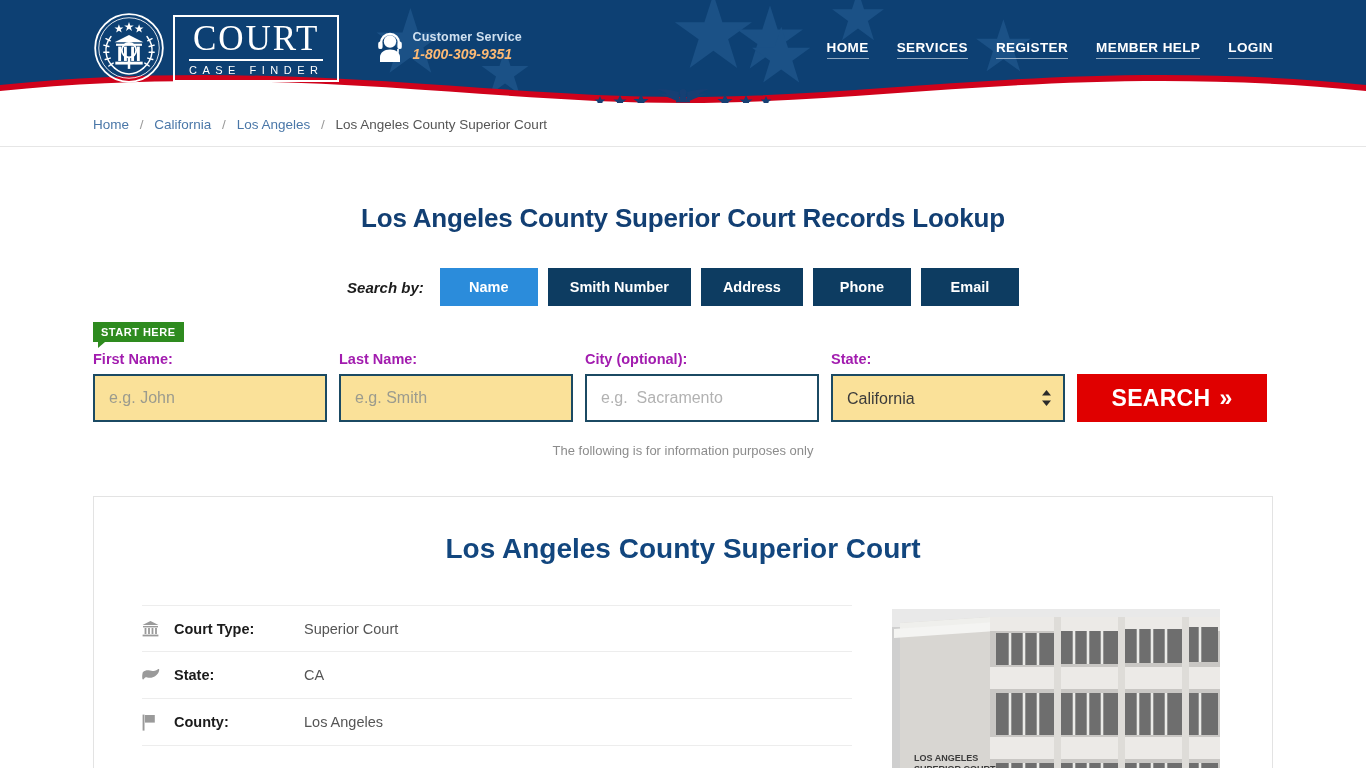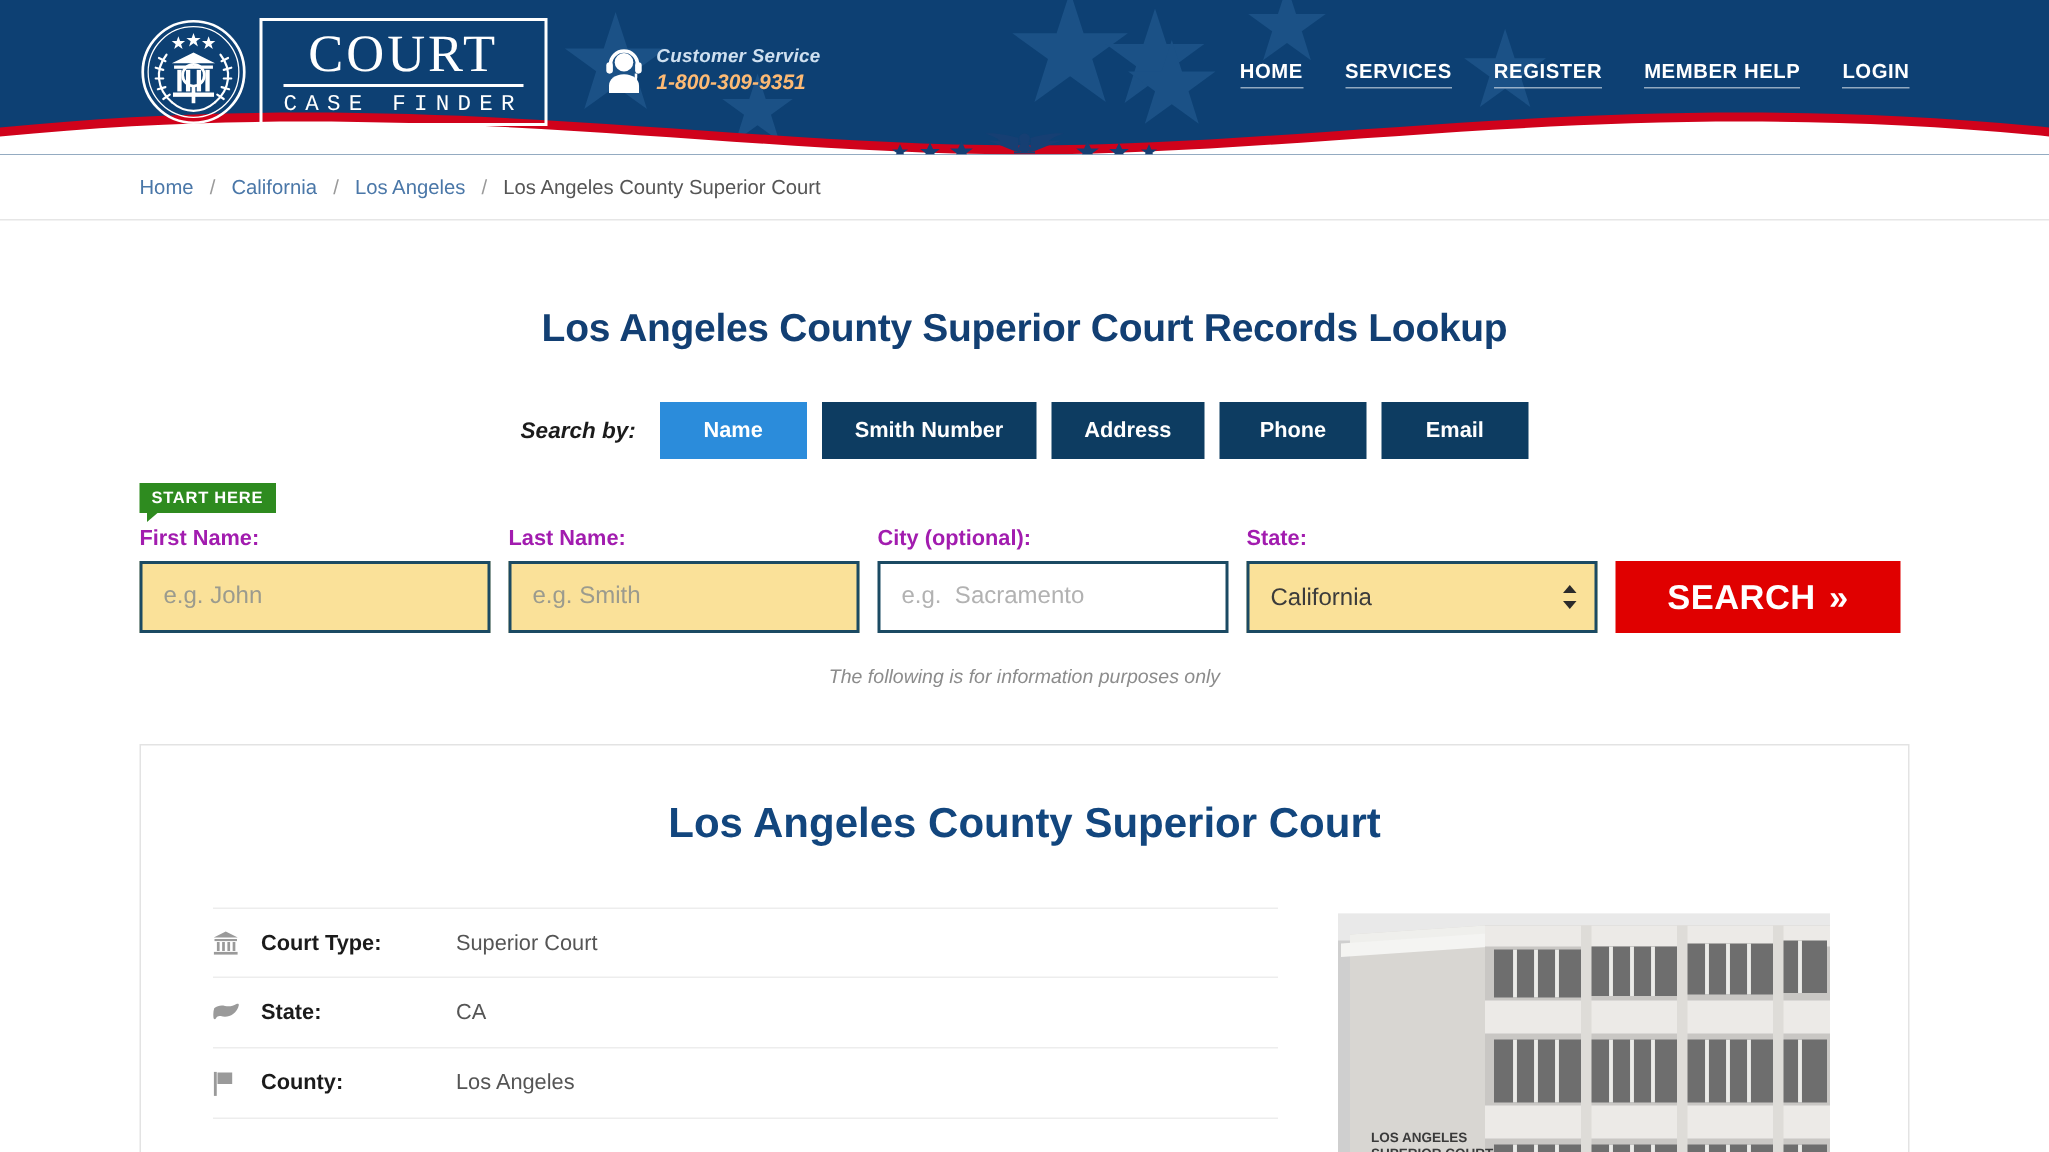--- a/index.html
+++ b/index.html
@@ -23,28 +23,28 @@
   .seal { width:72px; height:72px; flex:0 0 72px; }
   .logo-box {
     border:2px solid #ffffff; padding:3px 14px 4px 14px; margin-left:8px;
   }
   .logo-court {
     font-family:"Liberation Serif", serif; color:#fff; font-size:35px;
     letter-spacing:2px; line-height:38px; font-weight:400;
     border-bottom:2px solid #fff; padding-bottom:1px; text-align:center;
   }
   .logo-sub {
-    color:#fff; font-size:15px; letter-spacing:5.5px; text-align:center;
-    padding-top:3px; font-family:Liberation Mono, monospace;
+    color:#fff; font-size:11px; letter-spacing:5.5px; text-align:center;
+    padding-top:3px; font-family:Liberation Sans, sans-serif;
   }
   .cs-block { display:flex; align-items:center; margin-top:30px; margin-left:38px; }
   .cs-icon { width:26px; height:30px; flex:0 0 26px; }
   .cs-text { margin-left:9px; }
   .cs-label {
-    color:#cfe0f0; font-size:12.5px; font-style:italic; font-weight:bold;
+    color:#cfe0f0; font-size:12.5px; font-weight:bold;
     line-height:14px; letter-spacing:.2px;
   }
   .cs-phone {
     color:#fdba74; font-size:14px; font-style:italic; font-weight:bold;
     line-height:20px; letter-spacing:0px;
   }
   .nav { margin-left:auto; margin-top:40px; display:flex; gap:28px; }
   .nav a {
     color:#ffffff; font-size:13.5px; font-weight:bold; letter-spacing:.4px;
     text-decoration:none; border-bottom:1px solid rgba(255,255,255,.55);
@@ -121,21 +121,21 @@
     position:absolute; right:13px; top:50%; transform:translateY(-50%);
     pointer-events:none;
   }
   .btn-search {
     height:48px; width:190px; background:#e00000; color:#fff; border:none;
     font-size:23px; font-weight:bold; letter-spacing:.3px; cursor:pointer;
     font-family:"Liberation Sans", sans-serif; display:flex;
     align-items:center; justify-content:center; gap:9px;
   }
   .note {
-    text-align:center; font-size:13px; font-style:italic; color:#8c8c8c;
+    text-align:center; font-size:13px; color:#8c8c8c;
     margin-top:21px;
   }
 
   
   .card {
     margin-top:38px; border:1px solid #e3e3e3; background:#fff;
     padding:36px 48px 0 48px; height:300px; overflow:hidden;
   }
   h2.card-title {
     text-align:center; color:#12467e; font-size:28px; font-weight:bold;

